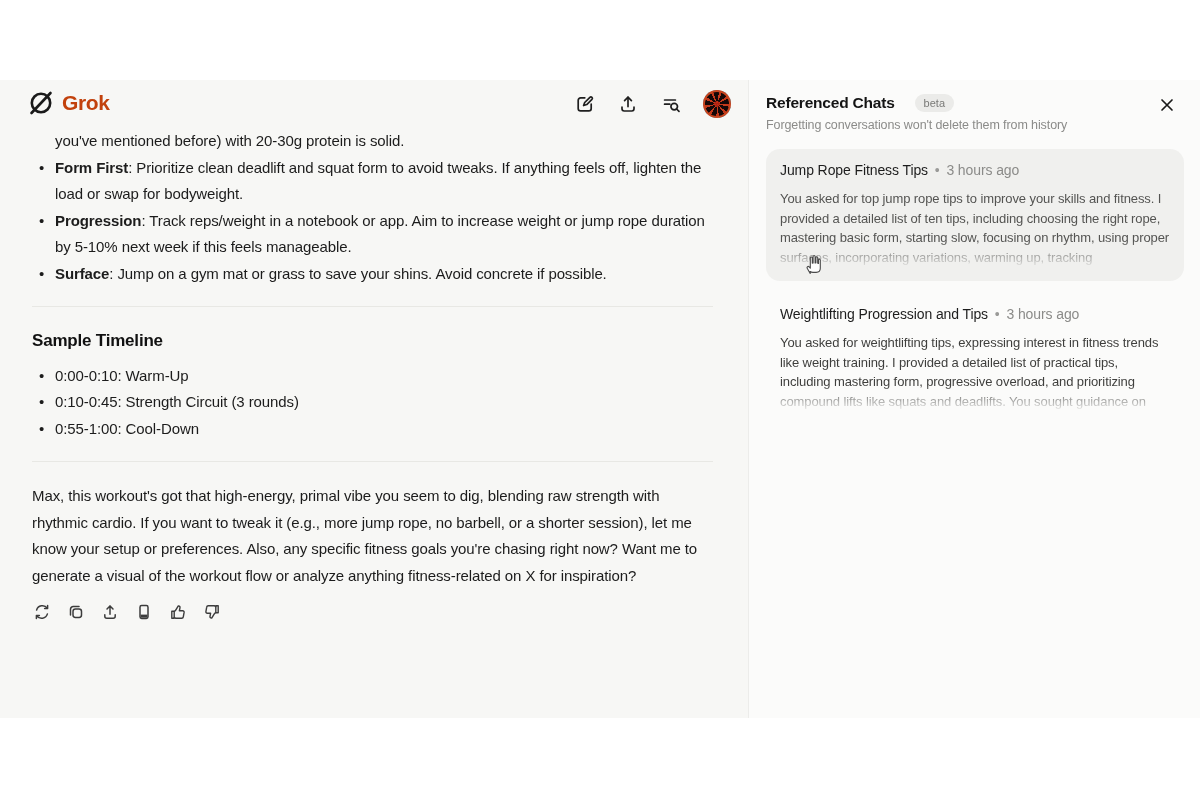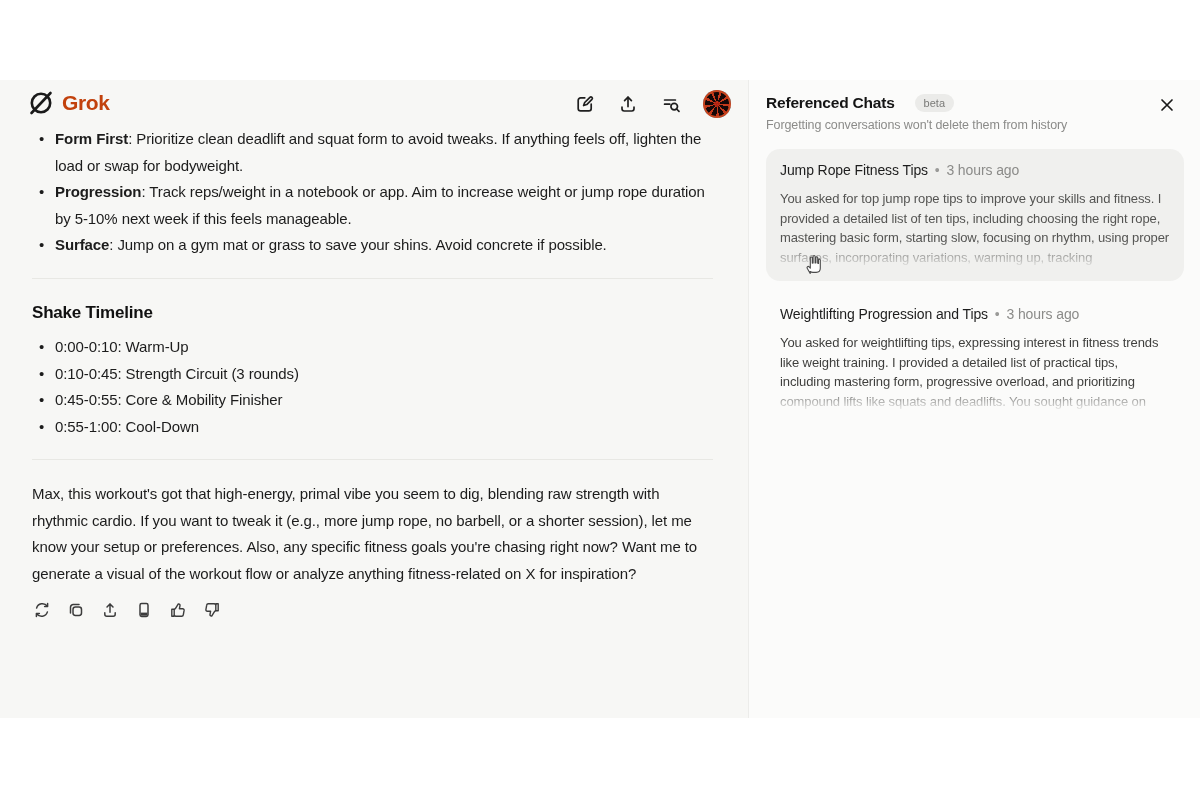--- a/index.html
+++ b/index.html
@@ -105,35 +105,35 @@
               <path d="M3.6 10.2h5.2"></path>
               <circle cx="13.2" cy="12.6" r="3.3"></circle>
               <path d="M15.6 15l2.4 2.4"></path>
             </svg>
           </div>
           <div class="avatar"></div>
         </div>
       </div>
 
       <div class="content">
+        <div class="intro-line">you've mentioned before) with 20-30g protein is solid.</div>
 
         <ul class="bullets">
           <li><span class="b">Form First</span><span>: Prioritize clean deadlift and squat form to avoid tweaks. If anything feels off, lighten the load or swap for bodyweight.</span></li>
           <li><span class="b">Progression</span><span>: Track reps/weight in a notebook or app. Aim to increase weight or jump rope duration by 5-10% next week if this feels manageable.</span></li>
           <li><span class="b">Surface</span><span>: Jump on a gym mat or grass to save your shins. Avoid concrete if possible.</span></li>
         </ul>
 
         <div class="divider"></div>
 
-        <div class="section-heading">Shake Timeline</div>
+        <div class="section-heading">Sample Timeline</div>
 
         <ul class="timeline">
           <li>0:00-0:10: Warm-Up</li>
           <li>0:10-0:45: Strength Circuit (3 rounds)</li>
-          <li>0:45-0:55: Core &amp; Mobility Finisher</li>
           <li>0:55-1:00: Cool-Down</li>
         </ul>
 
         <div class="divider"></div>
 
         <div class="closing">Max, this workout's got that high-energy, primal vibe you seem to dig, blending raw strength with rhythmic cardio. If you want to tweak it (e.g., more jump rope, no barbell, or a shorter session), let me know your setup or preferences. Also, any specific fitness goals you're chasing right now? Want me to generate a visual of the workout flow or analyze anything fitness-related on X for inspiration?</div>
 
         <div class="msg-actions">
           <div class="micon">
             <svg class="icon" width="18" height="18" viewBox="0 0 18 18" fill="none" stroke="#3c3c3c" stroke-width="1.5" stroke-linecap="round" stroke-linejoin="round">

